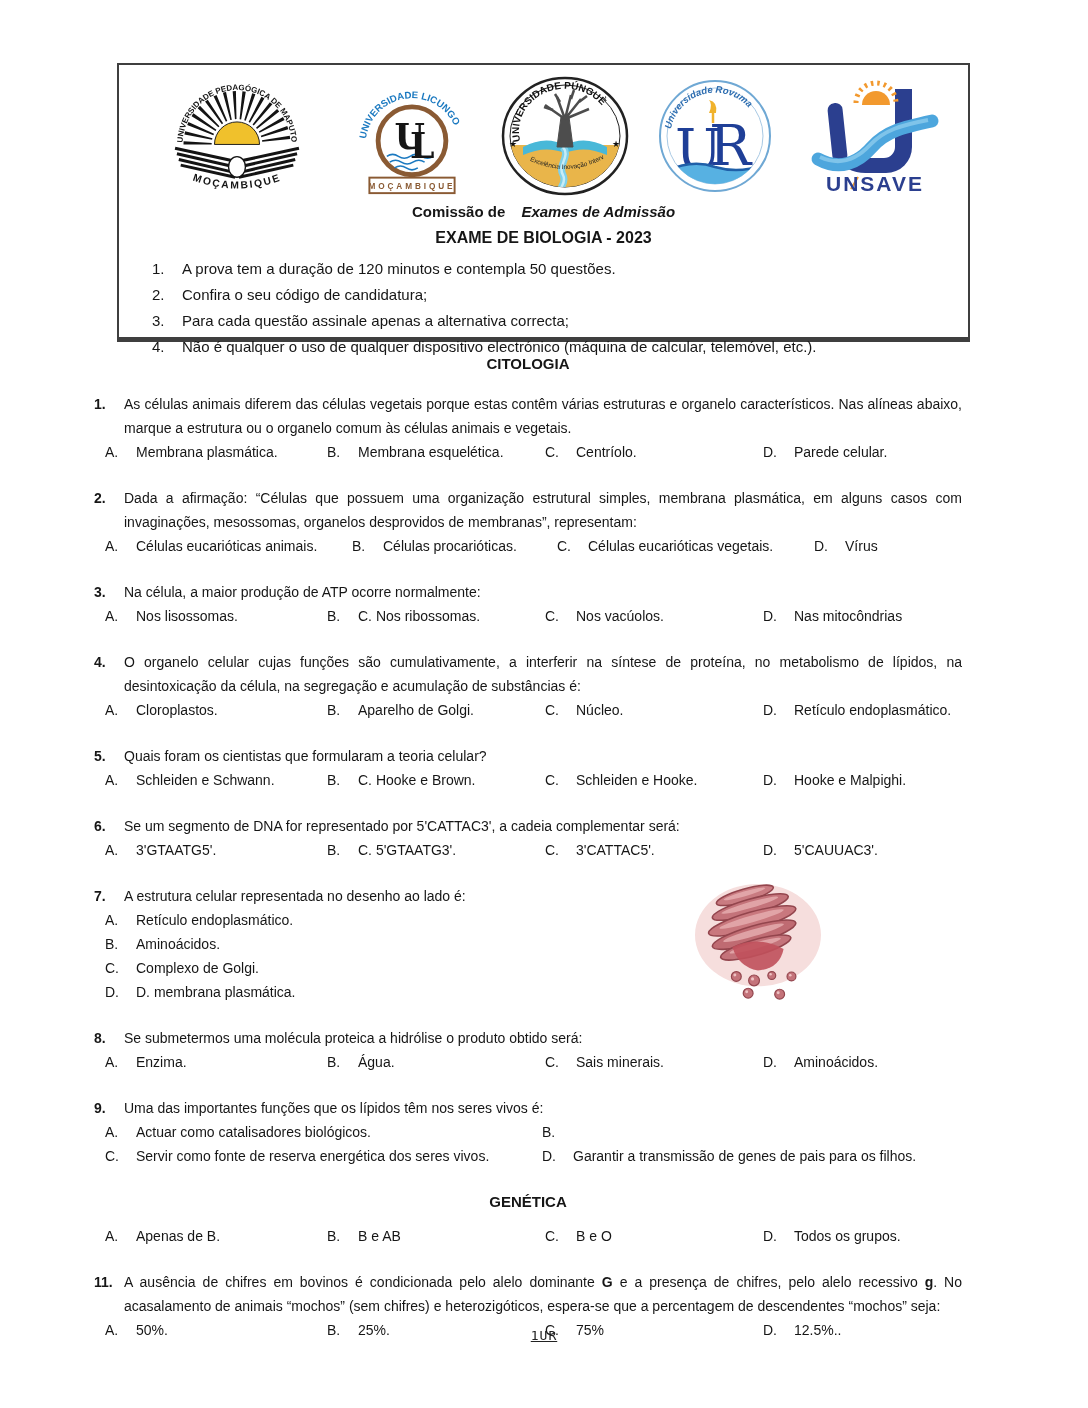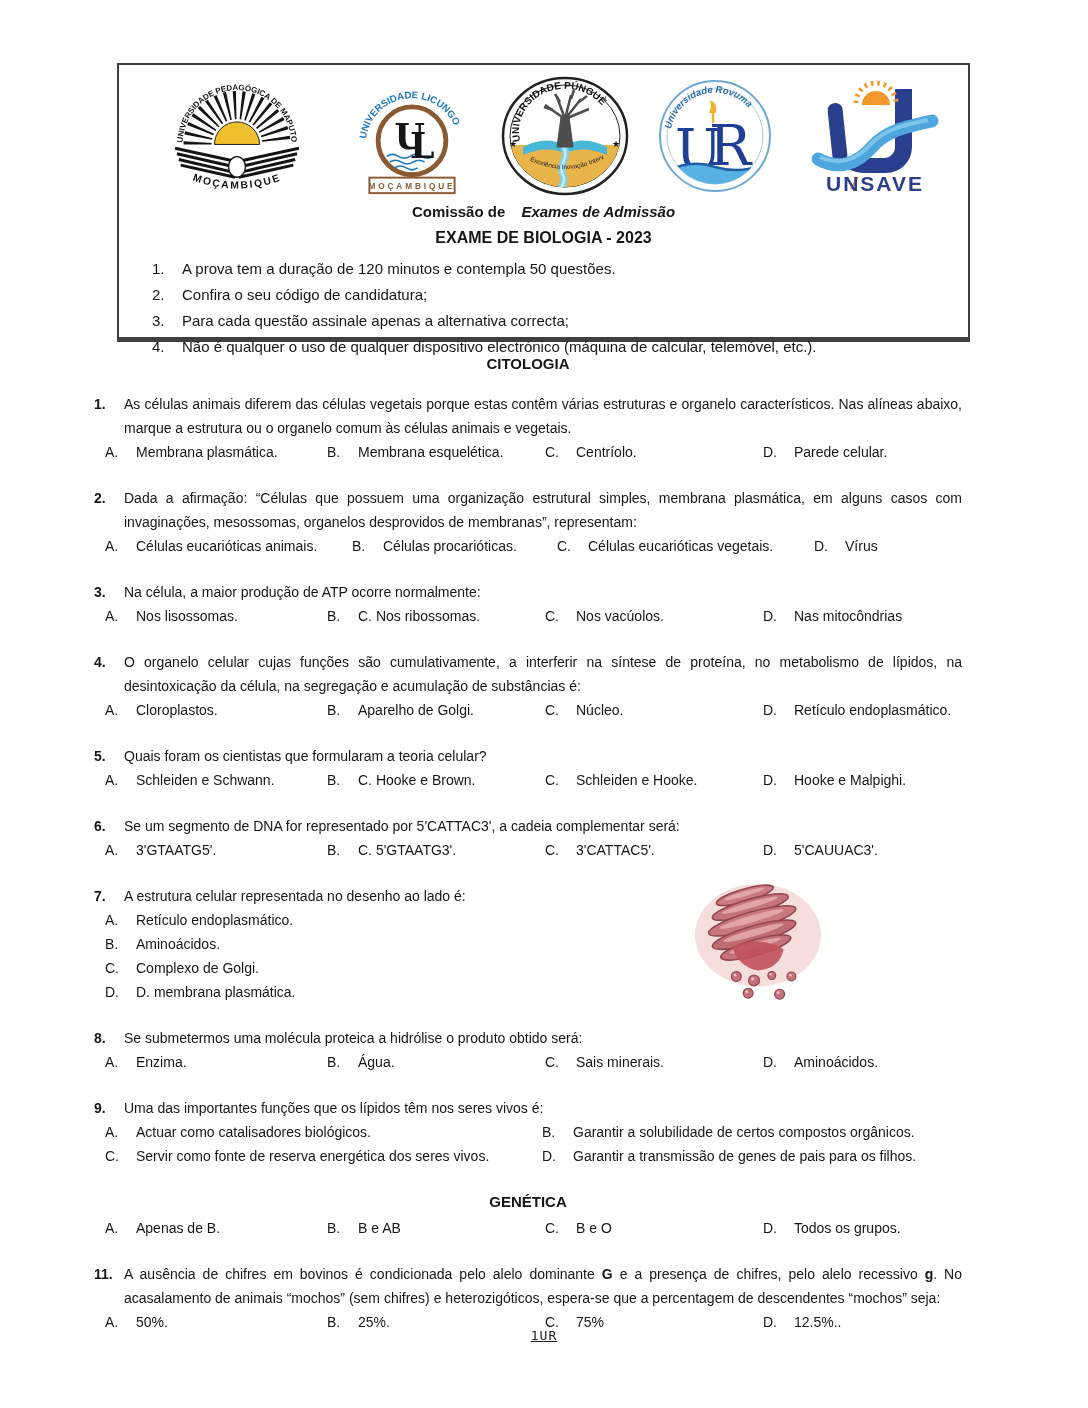--- a/index.html
+++ b/index.html
@@ -17,21 +17,21 @@
   .exam-title{text-align:center;font-size:16px;font-weight:bold;margin-top:9px;}
   .instructions{margin-top:9px;padding-left:33px;font-size:15px;}
   .instr{display:flex;line-height:26px;}
   .instr-num{width:30px;flex:none;}
   .instr b{font-weight:normal;}
 
   
   .content{position:absolute;left:94px;top:352px;width:868px;font-size:14px;line-height:24px;}
   .section-title{text-align:center;font-weight:bold;font-size:15px;}
   .st-cito{margin-bottom:16px;}
-  .st-gen{margin-bottom:2px;}
+  .st-gen{margin-bottom:10px;}
   .q{margin-bottom:22px;}
   .q-extra{margin-top:6px;}
   .q-head{display:flex;}
   .q-num{width:30px;flex:none;font-weight:bold;}
   .q-text{flex:1;text-align:justify;}
   .q-text b{font-weight:bold;}
   .opts4{display:grid;grid-template-columns:222px 218px 218px 1fr;padding-left:11px;}
   .q2cols{grid-template-columns:247px 205px 257px 1fr;}
   .opts2{display:grid;grid-template-columns:437px 1fr;padding-left:11px;}
   .optlist{padding-left:11px;}
@@ -421,21 +421,20 @@
           <span class="q-num">9.</span>
           <span>Uma das importantes funções que os lípidos têm nos seres vivos é:</span>
         </div>
       <div class="opts2">
         <span class="opt">
             <span class="opt-label">A.</span>
             <span>Actuar como catalisadores biológicos.</span>
           </span>
         <span class="opt">
             <span class="opt-label">B.</span>
-            <span>Garantir a solubilidade de certos compostos orgânicos.</span>
           </span>
         <span class="opt">
             <span class="opt-label">C.</span>
             <span>Servir como fonte de reserva energética dos seres vivos.</span>
           </span>
         <span class="opt">
             <span class="opt-label">D.</span>
             <span>Garantir a transmissão de genes de pais para os filhos.</span>
           </span>
       </div>

